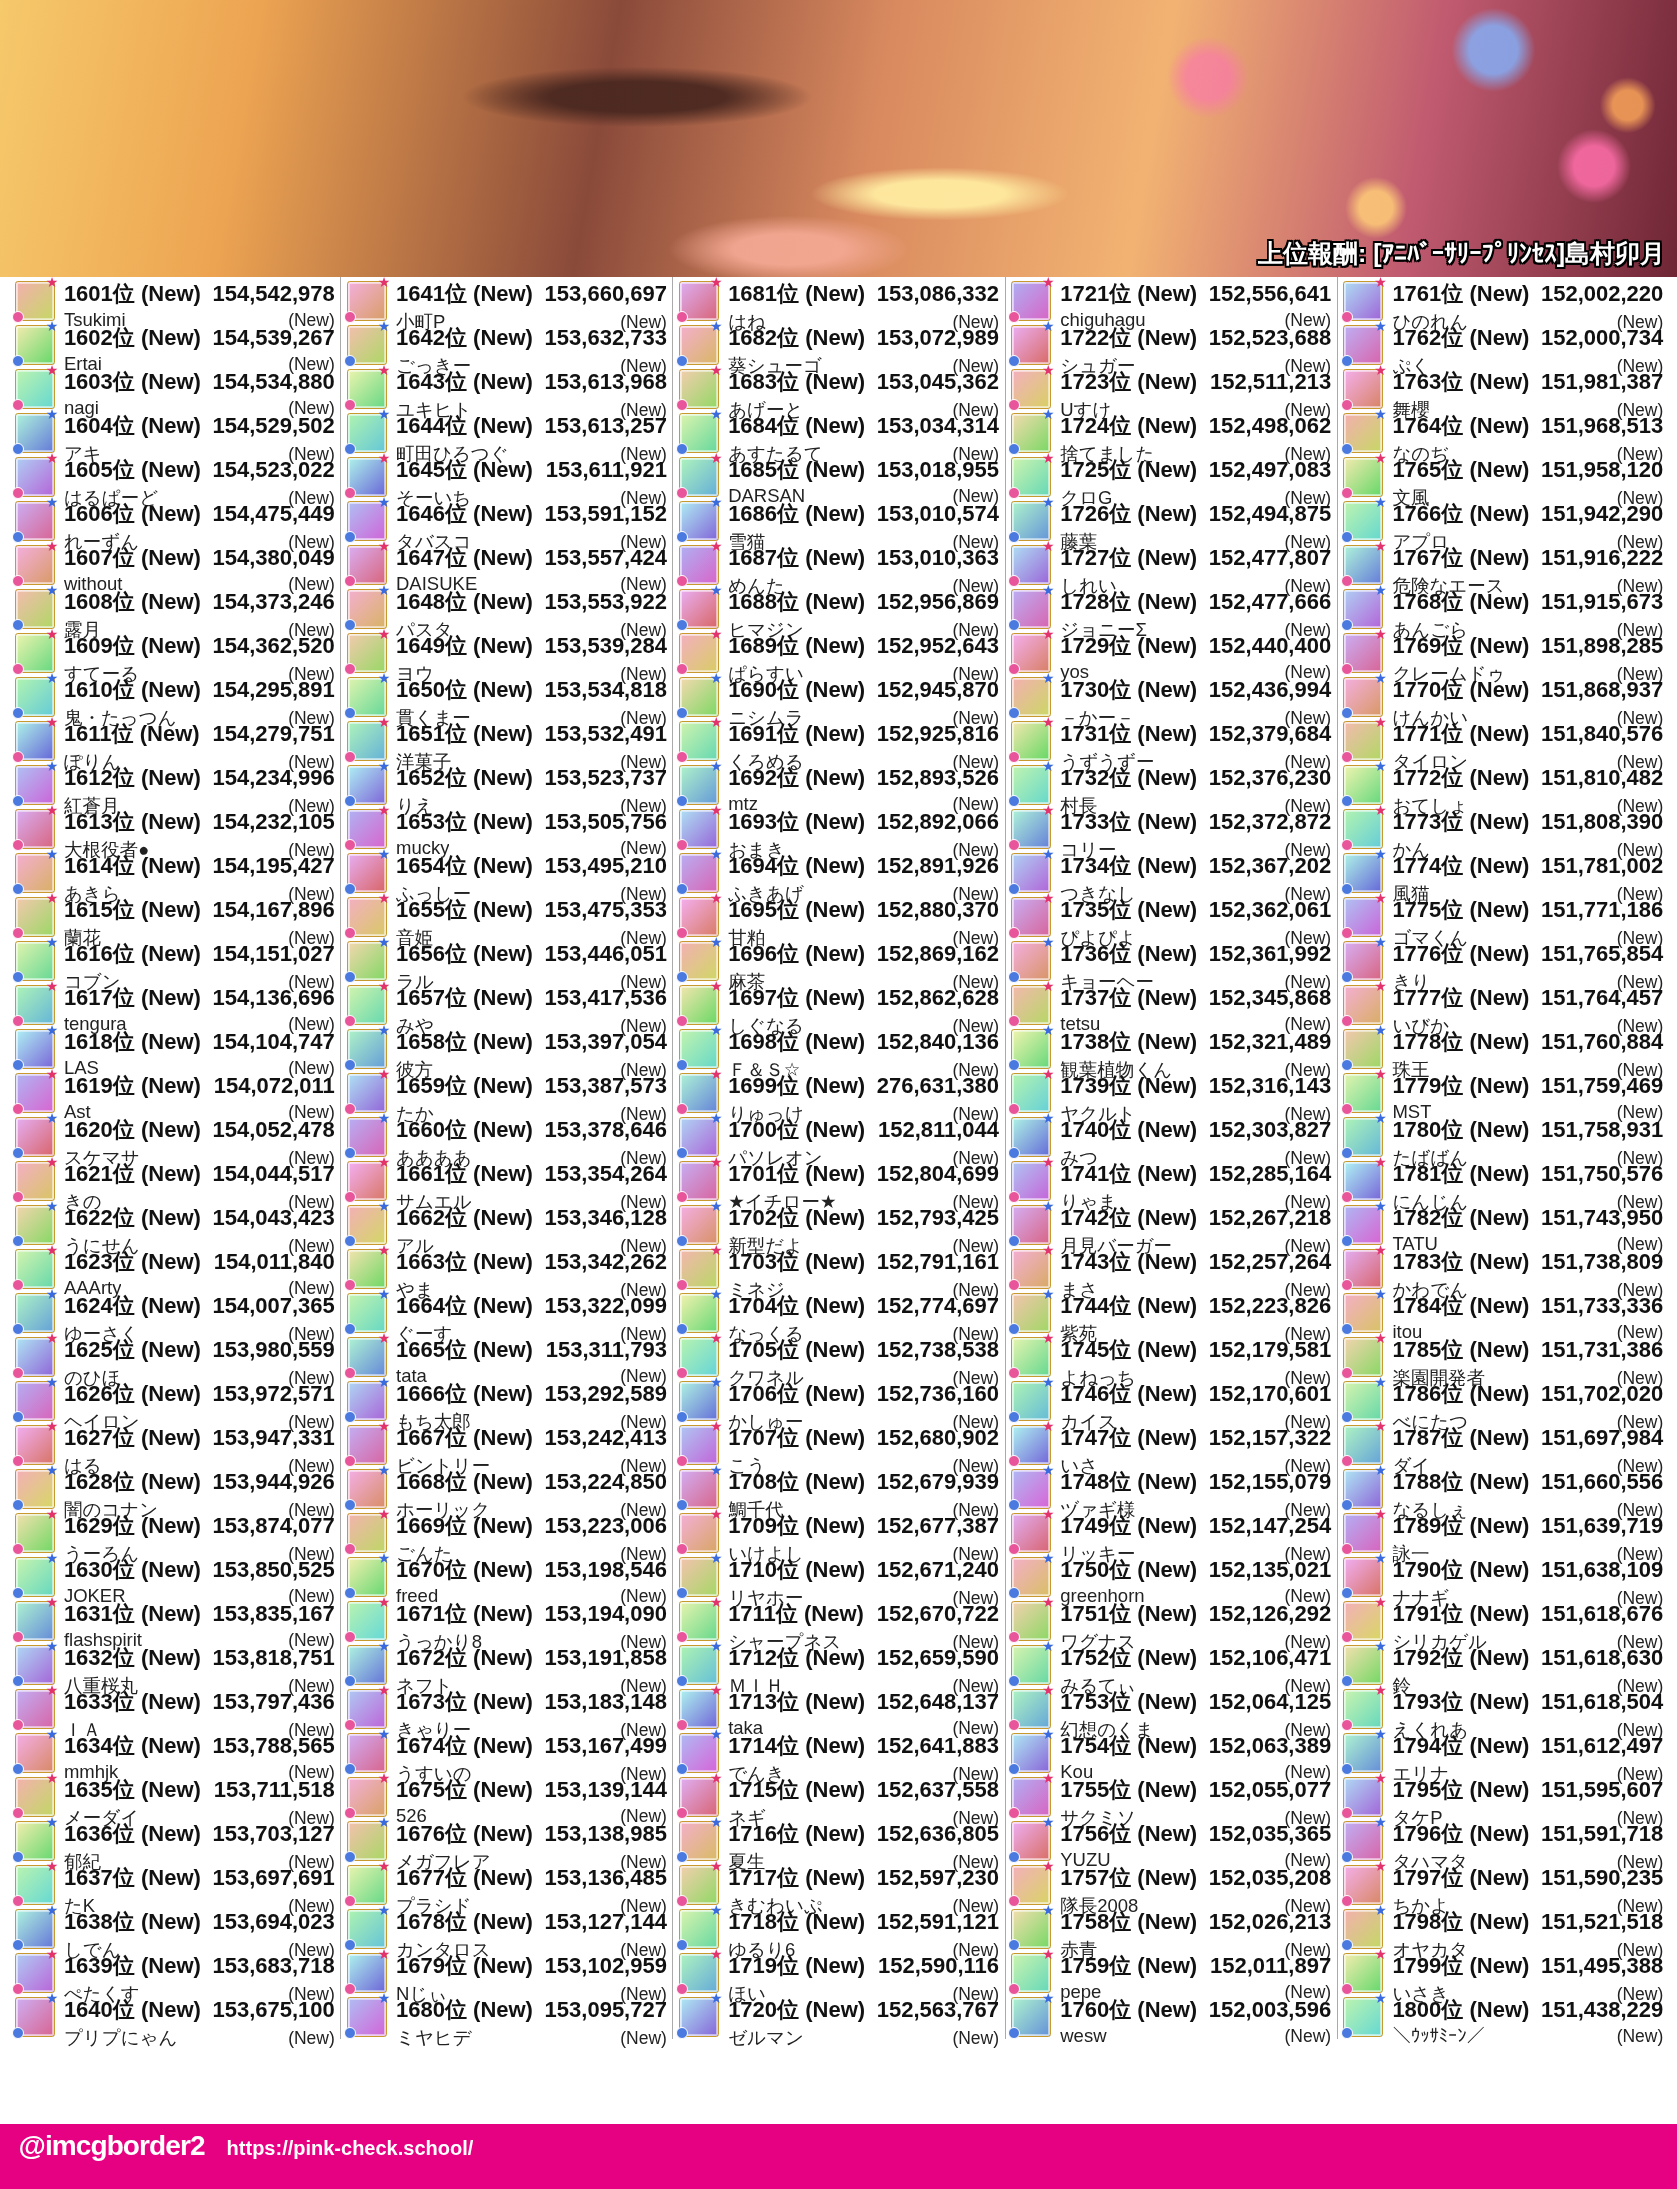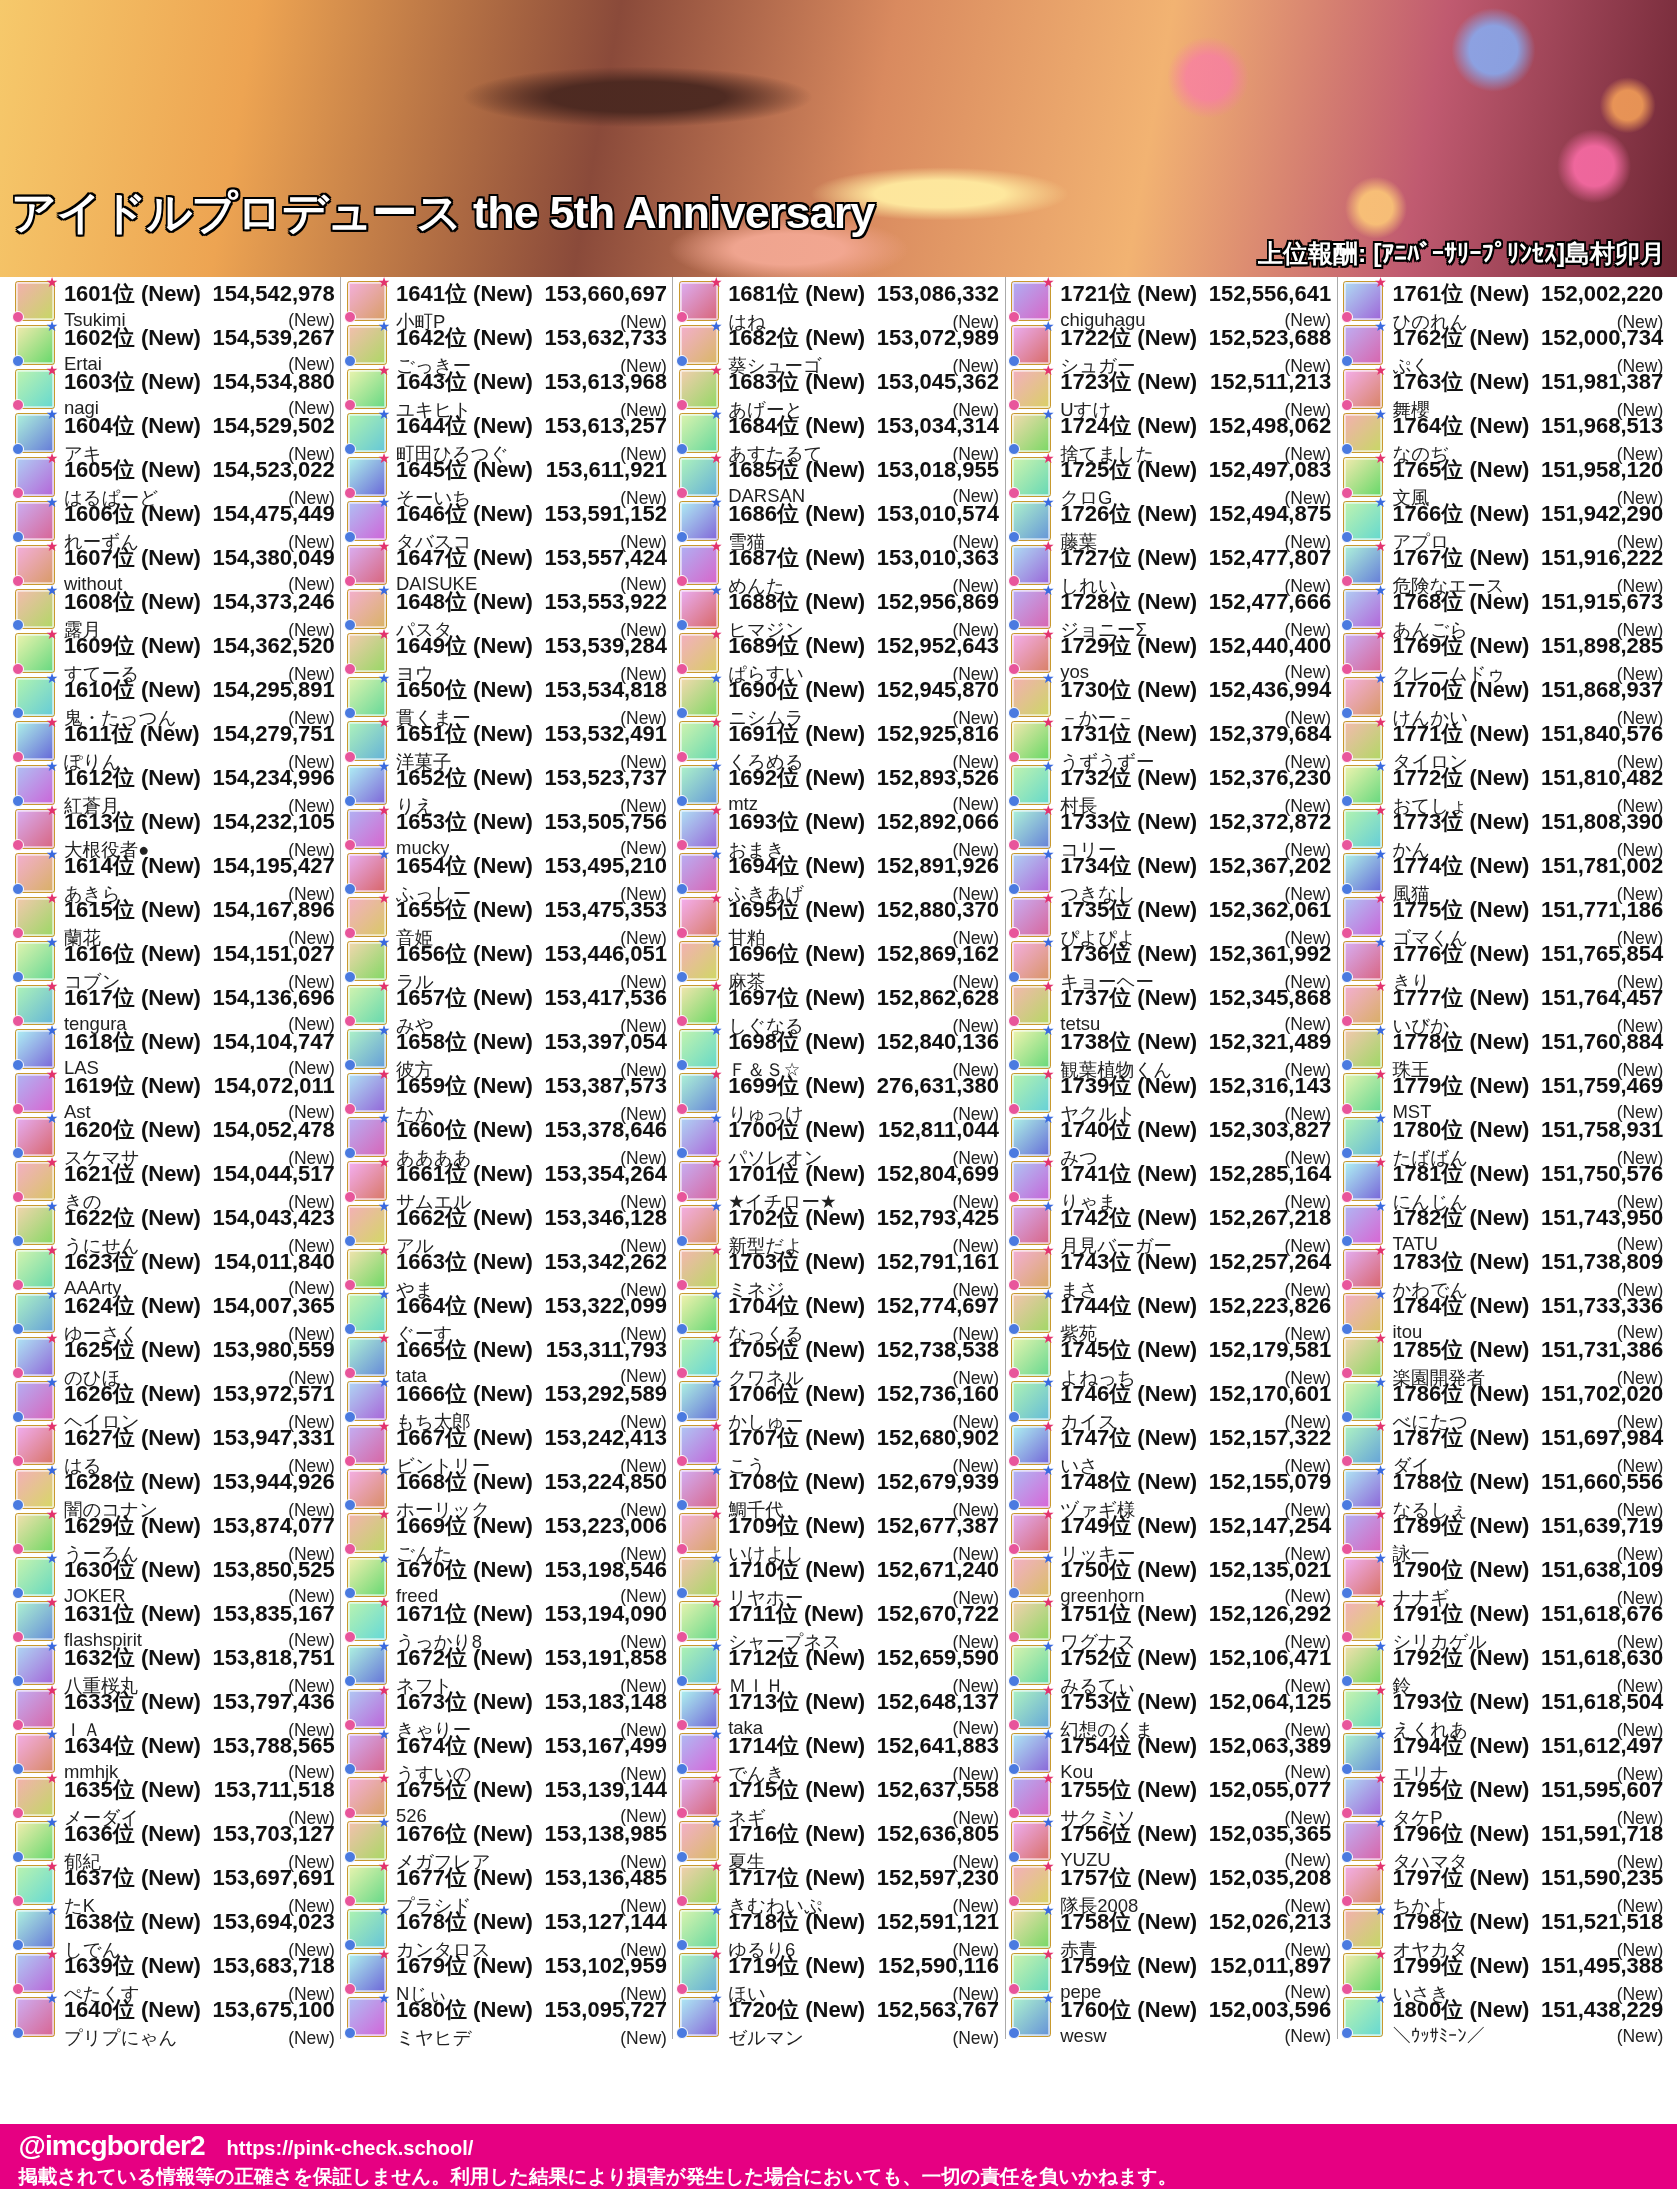--- a/index.html
+++ b/index.html
@@ -51,21 +51,20 @@
   .f-handle{font-size:28px;font-weight:bold;letter-spacing:-0.9px;}
   .f-url{font-size:20px;font-weight:bold;text-decoration:none;color:#fff;}
   .f2{padding-left:18.5px;font-size:19.4px;font-weight:bold;margin-top:1.8px;}
 </style>
 </head>
 <body>
 
 <div class="page">
 
   <div class="header">
-    <div class="hdr-title outline-w">アイドルプロデュース the 5th Anniversary</div>
     <div class="hdr-reward outline-w">上位報酬: [ｱﾆﾊﾞｰｻﾘｰﾌﾟﾘﾝｾｽ]島村卯月</div>
   </div>
 
 
   <div class="cols">
     <div class="col">
         <div class="entry">
     <div class="avatar" style="background: linear-gradient(135deg, rgb(244, 175, 175), rgb(197, 216, 100));"></div>
     <div class="etext">
       <div class="l1">
@@ -2674,17 +2673,16 @@
     </div>
   </div>
       </div>
   </div>
 
   <div class="footer">
     <div class="f1">
       <span class="f-handle">@imcgborder2</span>
       <a class="f-url" href="#">https://pink-check.school/</a>
     </div>
-    <div class="f2">掲載されている情報等の正確さを保証しません。利用した結果により損害が発生した場合においても、一切の責任を負いかねます。</div>
   </div>
 
 </div>
 
 
 </body></html>

